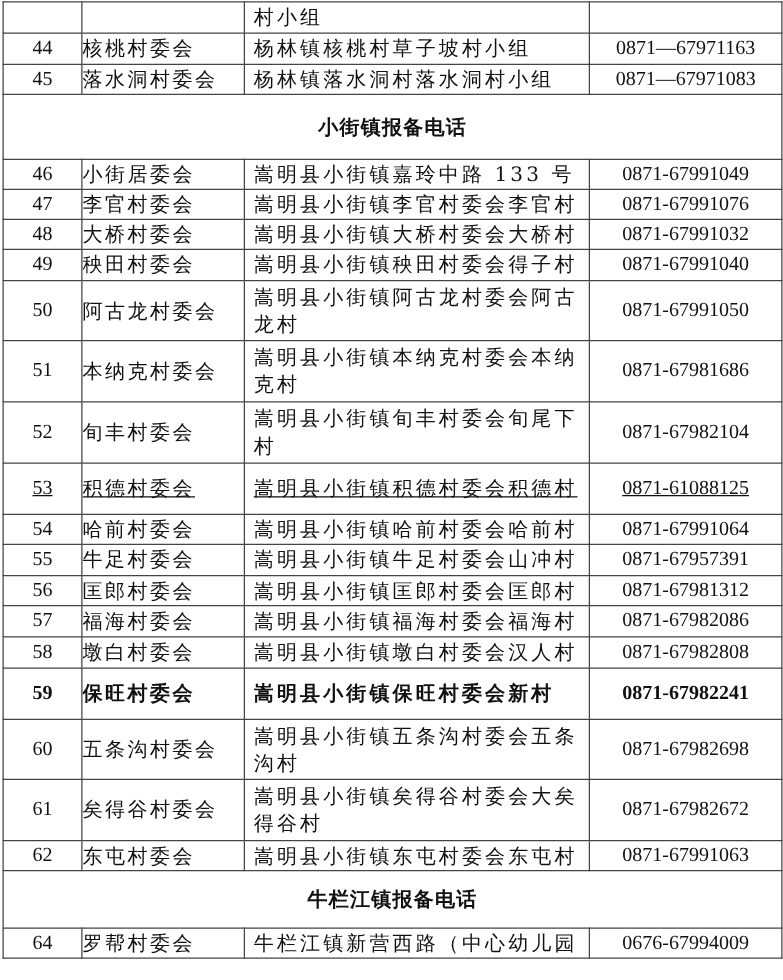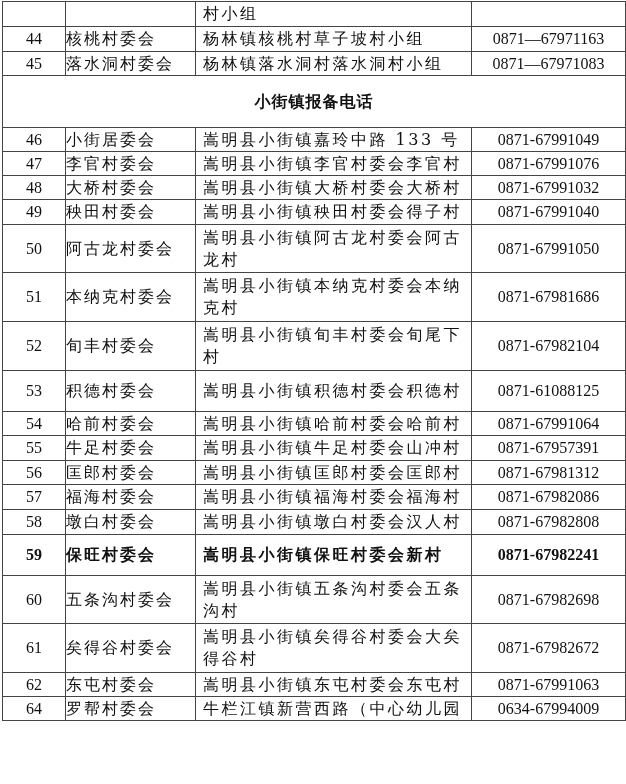--- a/index.html
+++ b/index.html
@@ -130,21 +130,21 @@
         <td class="name">本纳克村委会</td>
         <td class="addr">嵩明县小街镇本纳克村委会本纳克村</td>
         <td class="phone">0871-67981686</td>
       </tr>
       <tr style="height: 49px;">
         <td class="no">52</td>
         <td class="name">旬丰村委会</td>
         <td class="addr">嵩明县小街镇旬丰村委会旬尾下村</td>
         <td class="phone">0871-67982104</td>
       </tr>
-      <tr style="height: 41px;">
+      <tr style="height: 41px; text-decoration: underline;">
         <td class="no">53</td>
         <td class="name">积德村委会</td>
         <td class="addr">嵩明县小街镇积德村委会积德村</td>
         <td class="phone">0871-61088125</td>
       </tr>
       <tr style="height: 24px;">
         <td class="no">54</td>
         <td class="name">哈前村委会</td>
         <td class="addr">嵩明县小街镇哈前村委会哈前村</td>
         <td class="phone">0871-67991064</td>
@@ -190,20 +190,23 @@
         <td class="name">矣得谷村委会</td>
         <td class="addr">嵩明县小街镇矣得谷村委会大矣得谷村</td>
         <td class="phone">0871-67982672</td>
       </tr>
       <tr style="height: 24px;">
         <td class="no">62</td>
         <td class="name">东屯村委会</td>
         <td class="addr">嵩明县小街镇东屯村委会东屯村</td>
         <td class="phone">0871-67991063</td>
       </tr>
+      <tr style="height: 46px;">
+        <td colspan="4" class="section">牛栏江镇报备电话</td>
+      </tr>
       <tr style="height: 24px;">
         <td class="no">64</td>
         <td class="name">罗帮村委会</td>
         <td class="addr">牛栏江镇新营西路（中心幼儿园</td>
-        <td class="phone">0634-67994009</td>
+        <td class="phone">0676-67994009</td>
       </tr>
     </tbody>
 </table>
 
 </body></html>

